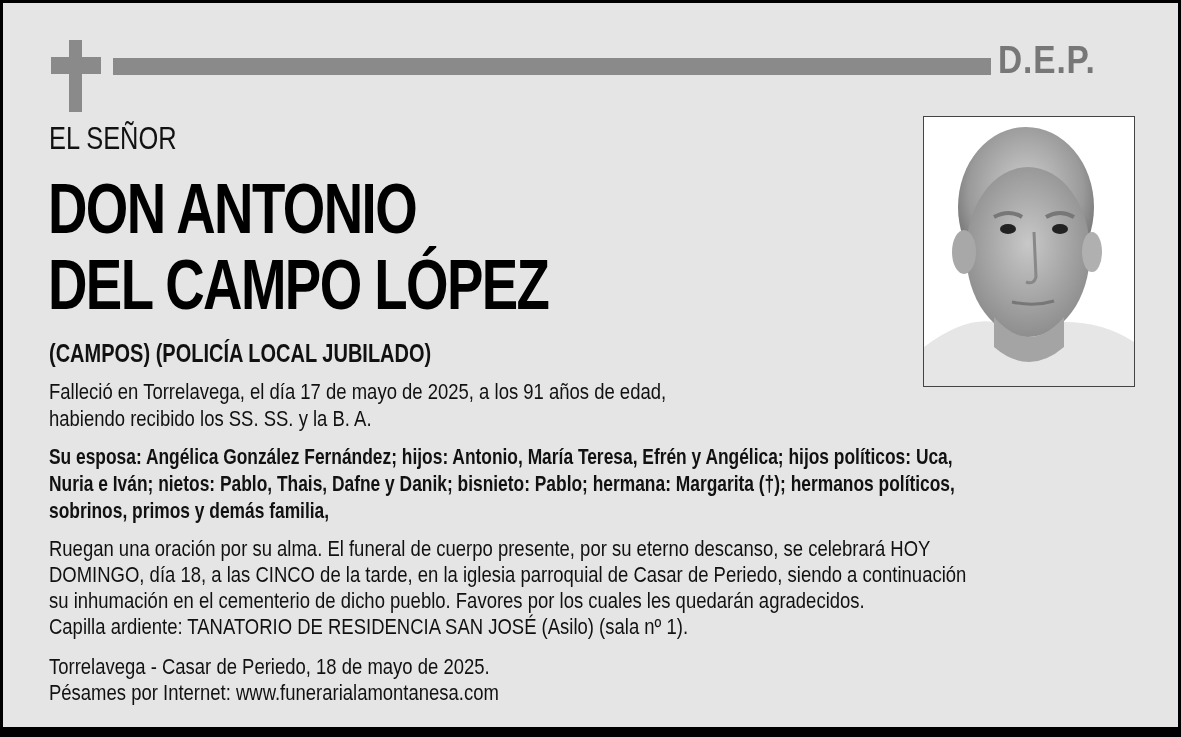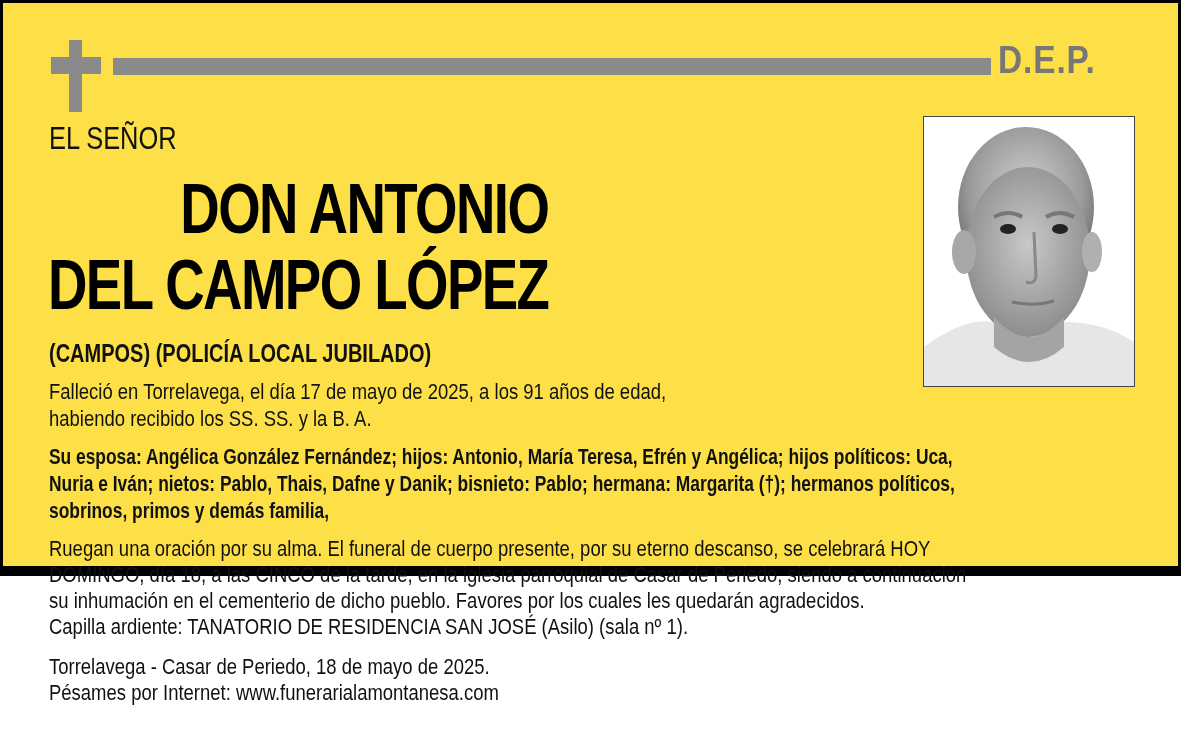--- a/index.html
+++ b/index.html
@@ -1,17 +1,17 @@
 <!DOCTYPE html>
 <html><head>
 <meta charset="utf-8">
 <style>
   html, body { margin: 0; padding: 0; background: #ffffff; }
   body { width: 1181px; height: 737px; position: relative; overflow: hidden; font-family: "Liberation Sans", sans-serif; color: #111; }
-  .frame { position: absolute; left: 0; top: 0; width: 1181px; height: 576px; box-sizing: border-box; border-left: 3px solid #000; border-top: 3px solid #000; border-right: 3px solid #000; border-bottom: 10px solid #000; background: #fde047; text-align: right; }
+  .frame { position: absolute; left: 0; top: 0; width: 1181px; height: 737px; box-sizing: border-box; border-left: 3px solid #000; border-top: 3px solid #000; border-right: 3px solid #000; border-bottom: 10px solid #000; background: #e5e5e5; }
   .cross-v { position: absolute; left: 66px; top: 37px; width: 13px; height: 72px; background: #8a8a8a; }
   .cross-h { position: absolute; left: 48px; top: 54px; width: 50px; height: 17px; background: #8a8a8a; }
   .rule { position: absolute; left: 110px; top: 55px; width: 878px; height: 17px; background: #8a8a8a; }
   .dep { position: absolute; left: 995px; top: 36px; font-size: 38px; font-weight: bold; color: #777; letter-spacing: 1px; font-family: "Liberation Sans Narrow", "Liberation Sans", sans-serif; transform: scaleX(0.88); transform-origin: left top; }
   .photo { position: absolute; left: 920px; top: 113px; width: 212px; height: 271px; box-sizing: border-box; border: 1px solid #444; background: #fff; overflow: hidden; }
   .el-senor { position: absolute; left: 46px; top: 118px; font-size: 31px; color: #111; transform: scaleX(0.82); transform-origin: left top; white-space: nowrap; }
   .name { position: absolute; left: 45px; top: 168px; font-size: 70px; font-weight: bold; line-height: 76px; color: #000; letter-spacing: -2px; transform: scaleX(0.78); transform-origin: left top; white-space: nowrap; }
   .alias { position: absolute; left: 46px; top: 336px; font-size: 25px; font-weight: bold; color: #111; transform: scaleX(0.8); transform-origin: left top; white-space: nowrap; }
   .p { position: absolute; left: 46px; font-size: 22px; line-height: 26px; color: #111; transform: scaleX(0.84); transform-origin: left top; white-space: nowrap; }
   .p.bold { font-weight: bold; transform: scaleX(0.79); line-height: 27px; }

